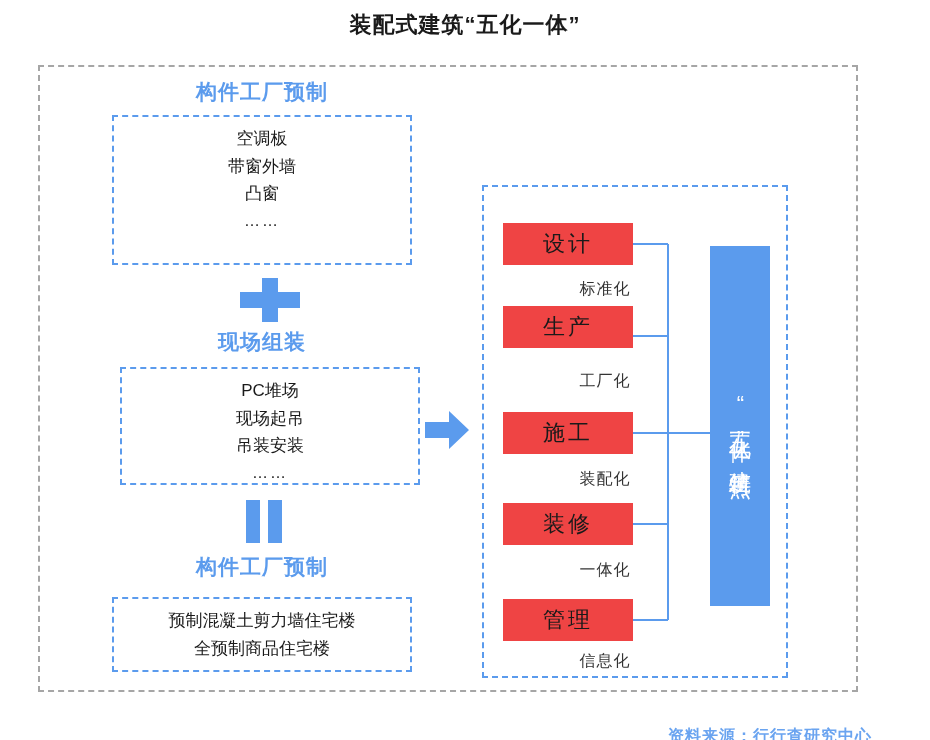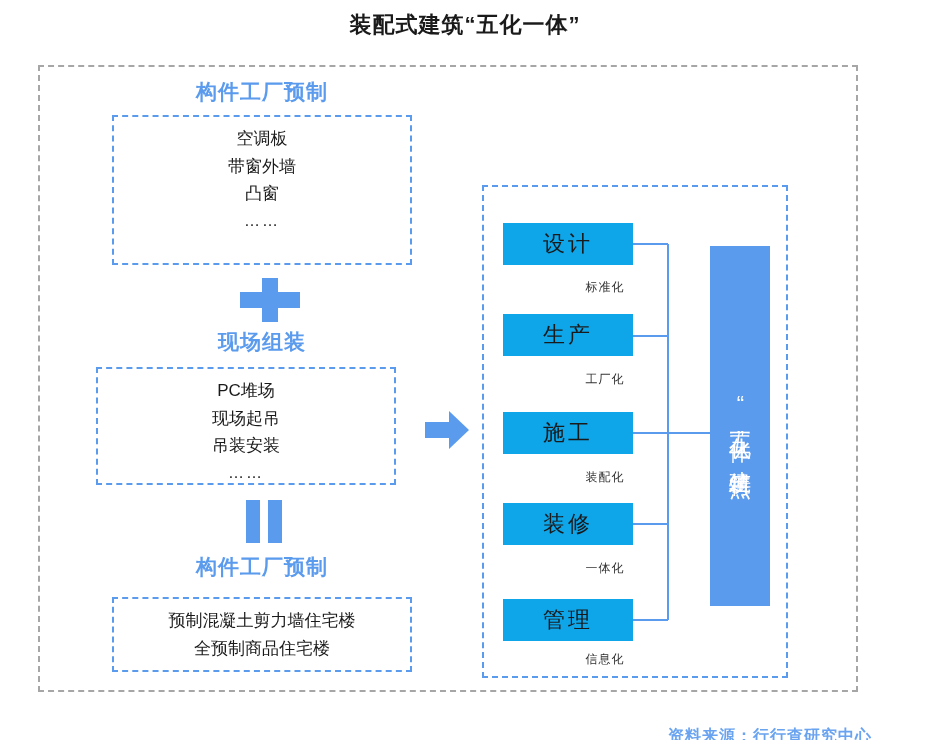--- a/index.html
+++ b/index.html
@@ -57,21 +57,21 @@
     line-height: 1.62;
     padding-top: 8px;
   }
   .dashed-box .row { display: block; }
   .dashed-box .dots {
     letter-spacing: 2px;
     font-size: 16px;
   }
 
   #box-prefab   { position: absolute; left: 112px; top: 115px; width: 300px; height: 150px; }
-  #box-assembly { position: absolute; left: 96px; top: 367px; width: 300px; height: 118px; }
+  #box-assembly { position: absolute; left: 120px; top: 367px; width: 300px; height: 118px; }
   #box-result   { position: absolute; left: 112px; top: 597px; width: 300px; height: 75px; }
 
   #head-prefab   { position: absolute; left: 112px; top: 78px;  width: 300px; }
   #head-assembly { position: absolute; left: 112px; top: 328px; width: 300px; }
   #head-result   { position: absolute; left: 112px; top: 553px; width: 300px; }
 
   
   .op-plus {
     position: absolute;
     left: 240px;
@@ -122,40 +122,40 @@
     height: 493px;
     border: 2px dashed #5b9bed;
     box-sizing: border-box;
   }
 
   .stage-box {
     position: absolute;
     left: 503px;
     width: 130px;
     height: 42px;
-    background: #0ea5e9;
+    background: #ef4444;
     color: #1a1a1a;
     font-size: 22px;
     display: flex;
     align-items: center;
     justify-content: center;
     letter-spacing: 3px;
   }
   .stage-label {
     position: absolute;
     left: 560px;
     width: 90px;
-    font-size: 12px;
+    font-size: 16px;
     color: #333333;
     text-align: center;
     letter-spacing: 1px;
   }
 
   #stage-0 { top: 223px; }
-  #stage-1 { top: 314px; }
+  #stage-1 { top: 306px; }
   #stage-2 { top: 412px; }
   #stage-3 { top: 503px; }
   #stage-4 { top: 599px; }
 
   #stage-label-0 { top: 279px; }
   #stage-label-1 { top: 371px; }
   #stage-label-2 { top: 469px; }
   #stage-label-3 { top: 560px; }
   #stage-label-4 { top: 651px; }
 

